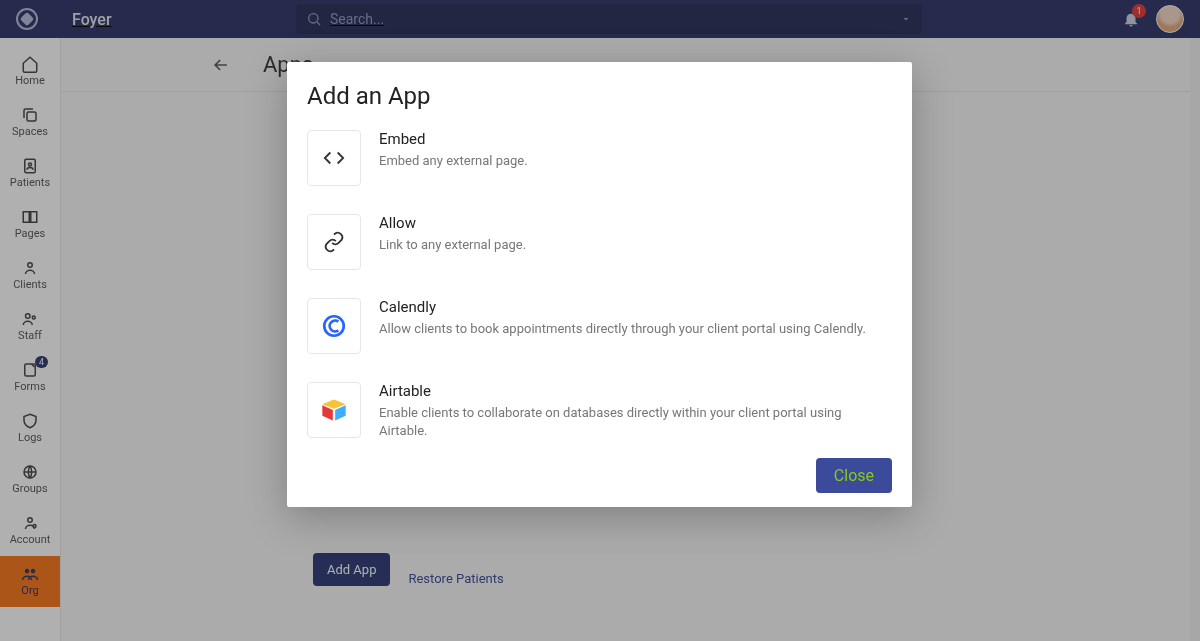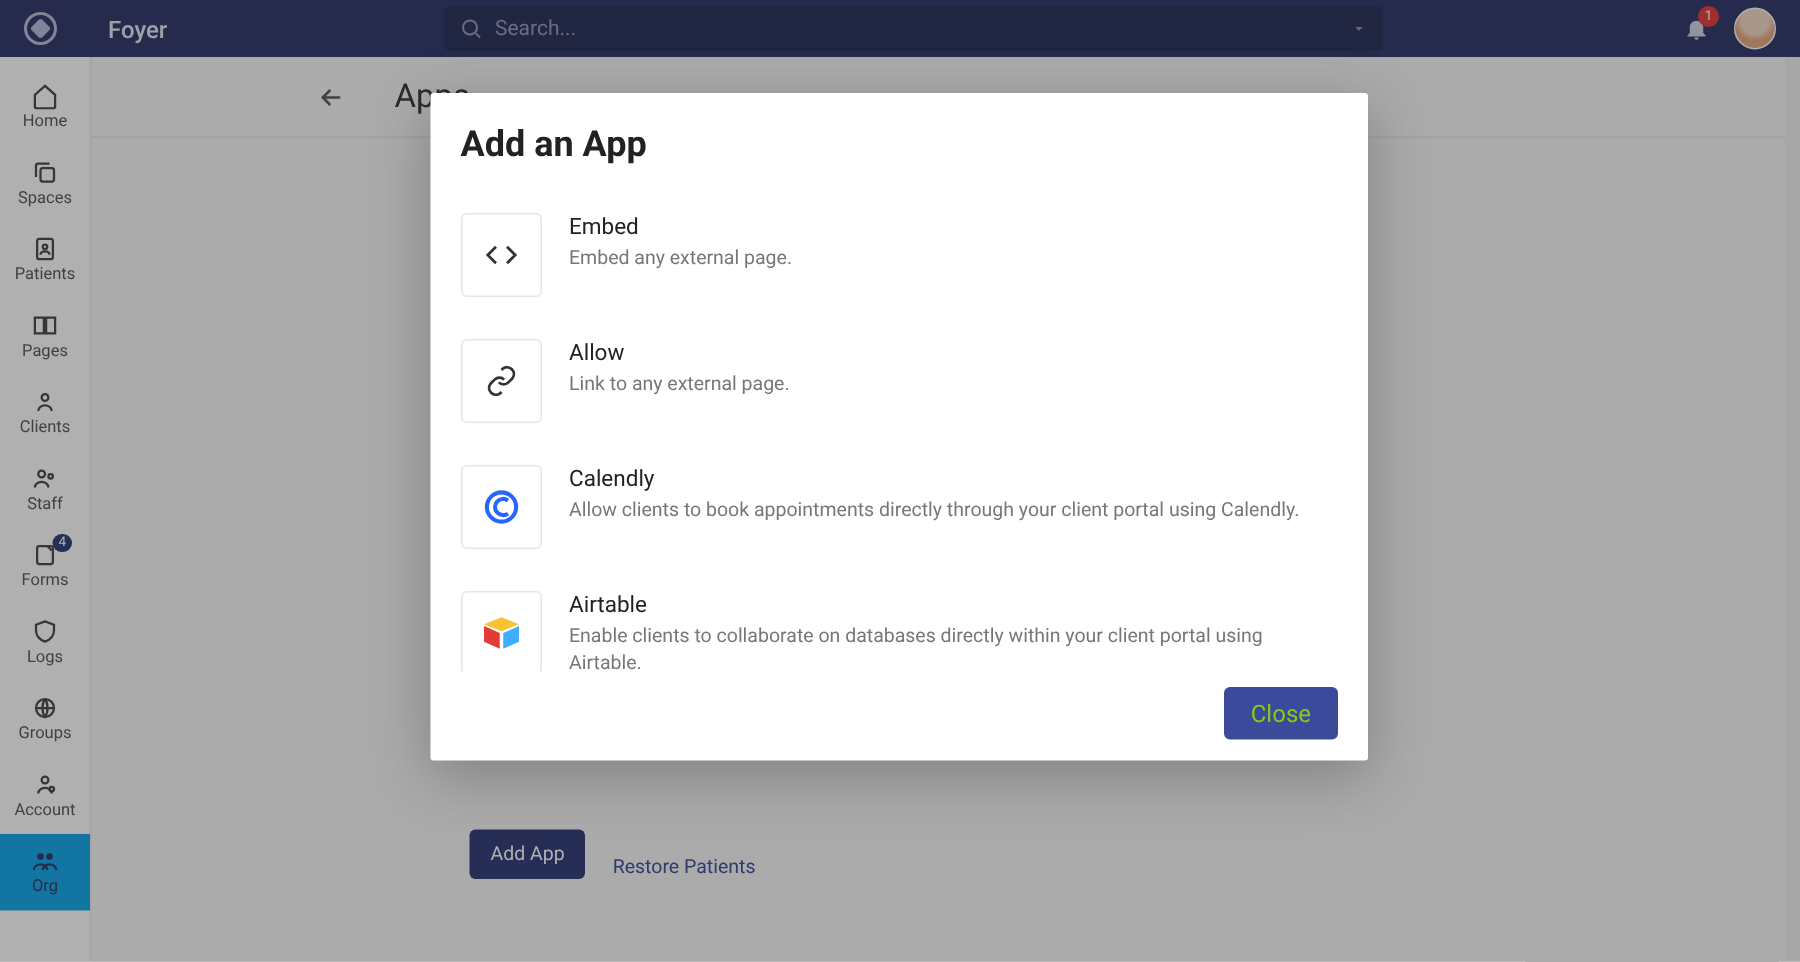--- a/index.html
+++ b/index.html
@@ -1,52 +1,52 @@
 <!DOCTYPE html>
 <html><head>
 <meta charset="utf-8">
 <style>
 * { margin: 0; padding: 0; box-sizing: border-box; font-family: -apple-system, BlinkMacSystemFont, "Segoe UI", Roboto, Helvetica, Arial, sans-serif; }
 html, body { width: 1200px; height: 641px; overflow: hidden; }
-.top-bar { height: 38px; background: #2b3368; display: flex; align-items: center; padding: 0 16px; }
+.top-bar { height: 38px; background: #2b3368; display: flex; align-items: center; padding: 0 16px; text-decoration: underline; }
 .logo-wrap { display: flex; align-items: center; gap: 12px; }
 .logo-mark { width: 22px; height: 22px; border-radius: 50%; border: 2px solid #b7bdd9; display: flex; align-items: center; justify-content: center; }
 .logo-diamond { width: 10px; height: 10px; background: #b7bdd9; transform: rotate(45deg); border-radius: 2px; }
 .brand-name { color: #e6e8f2; font-size: 16px; font-weight: 500; margin-left: 34px; }
 .search-wrapper { margin-left: auto; width: 626px; height: 30px; background: #242b57; border-radius: 4px; display: flex; align-items: center; padding: 0 10px; color: #9399b9; margin-right: 200px; }
 .search-wrapper input { background: transparent; border: 0; outline: none; color: #bfc3dd; font-size: 14px; flex: 1; margin-left: 8px; }
 .search-wrapper input::placeholder { color: #9399b9; }
 .chev-down { margin-left: auto; }
 .top-right { display: flex; align-items: center; gap: 16px; }
 .bell-wrap { position: relative; color: #cfd3e8; }
 .badge { position: absolute; top: -6px; right: -6px; width: 14px; height: 14px; background: #e53935; color: #fff; font-size: 9px; border-radius: 50%; display: flex; align-items: center; justify-content: center; }
 .avatar { width: 28px; height: 28px; border-radius: 50%; background: radial-gradient(circle at 50% 30%, #f4d9c6 40%, #e5a97f 60%); border: 1px solid #fff; }
 
 .main-layout { display: flex; height: calc(641px - 38px); }
 .sidebar { width: 61px; background: #fff; border-right: 1px solid #e6e6e9; display: flex; flex-direction: column; align-items: center; padding-top: 8px; }
 .nav-item { width: 100%; display: flex; flex-direction: column; align-items: center; padding: 8px 0 10px; color: #555; cursor: pointer; font-size: 11px; position: relative; }
 .nav-item .icon { width: 20px; height: 20px; display: flex; align-items: center; justify-content: center; color: #444; }
-.nav-item.active { background: #0ea5e9; color: #2b3368; justify-content: space-between; }
+.nav-item.active { background: #f97316; color: #2b3368; justify-content: space-between; }
 .nav-item.active .icon { color: #2b3368; }
 .nav-badge { position: absolute; top: 4px; right: 12px; background: #2b3876; color: #fff; font-size: 9px; border-radius: 8px; padding: 1px 4px; }
 
 .content-area { flex: 1; background: #f8f8f9; position: relative; overflow: hidden; }
 .page-header { height: 54px; border-bottom: 1px solid #e6e6e9; display: flex; align-items: center; padding-left: 150px; gap: 32px; }
 .back-arrow { color: #555; cursor: pointer; }
 .page-title { font-size: 22px; color: #333; }
 
 .right-scroll { position: absolute; right: 0; top: 0; width: 10px; height: 100%; background: #f1f1f1; }
 
 .bottom-buttons { position: absolute; left: 252px; top: 515px; display: flex; gap: 18px; align-items: flex-end; }
 .btn-add { background: #2b3876; color: #fff; border: 0; padding: 9px 14px; border-radius: 4px; font-size: 13px; cursor: pointer; }
 .btn-restore { background: transparent; color: #3b4a9a; border: 0; font-size: 13px; cursor: pointer; }
 
 .overlay { position: absolute; inset: 0; background: rgba(30,30,30,0.35); display: flex; align-items: center; justify-content: center; }
 .modal { width: 625px; height: 445px; background: #fff; border-radius: 2px; box-shadow: 0 10px 40px rgba(0,0,0,0.25); padding: 20px 20px 14px; display: flex; flex-direction: column; position: absolute; top: 62px; left: 287px; }
-.modal-title { font-size: 24px; font-weight: 700; color: #222; margin-bottom: 18px; }
+.modal-title { font-size: 24px; font-weight: 400; color: #222; margin-bottom: 6px; }
 .app-list { flex: 1; overflow-y: auto; padding-right: 4px; }
 .app-row { display: flex; gap: 18px; padding: 14px 0; align-items: flex-start; cursor: pointer; }
 .app-icon-box { width: 54px; height: 56px; border: 1px solid #e6e6e9; border-radius: 4px; display: flex; align-items: center; justify-content: center; flex-shrink: 0; }
 .app-name { font-size: 15px; color: #222; margin-bottom: 4px; }
 .app-desc { font-size: 13px; color: #777; line-height: 1.4; }
 .modal-footer { display: flex; justify-content: flex-end; padding-top: 10px; }
 .btn-close { background: #3b4a9a; color: #84cc16; border: 0; padding: 8px 18px; border-radius: 4px; font-size: 16px; cursor: pointer; }
 
 
 .app-list::-webkit-scrollbar { width: 10px; }

